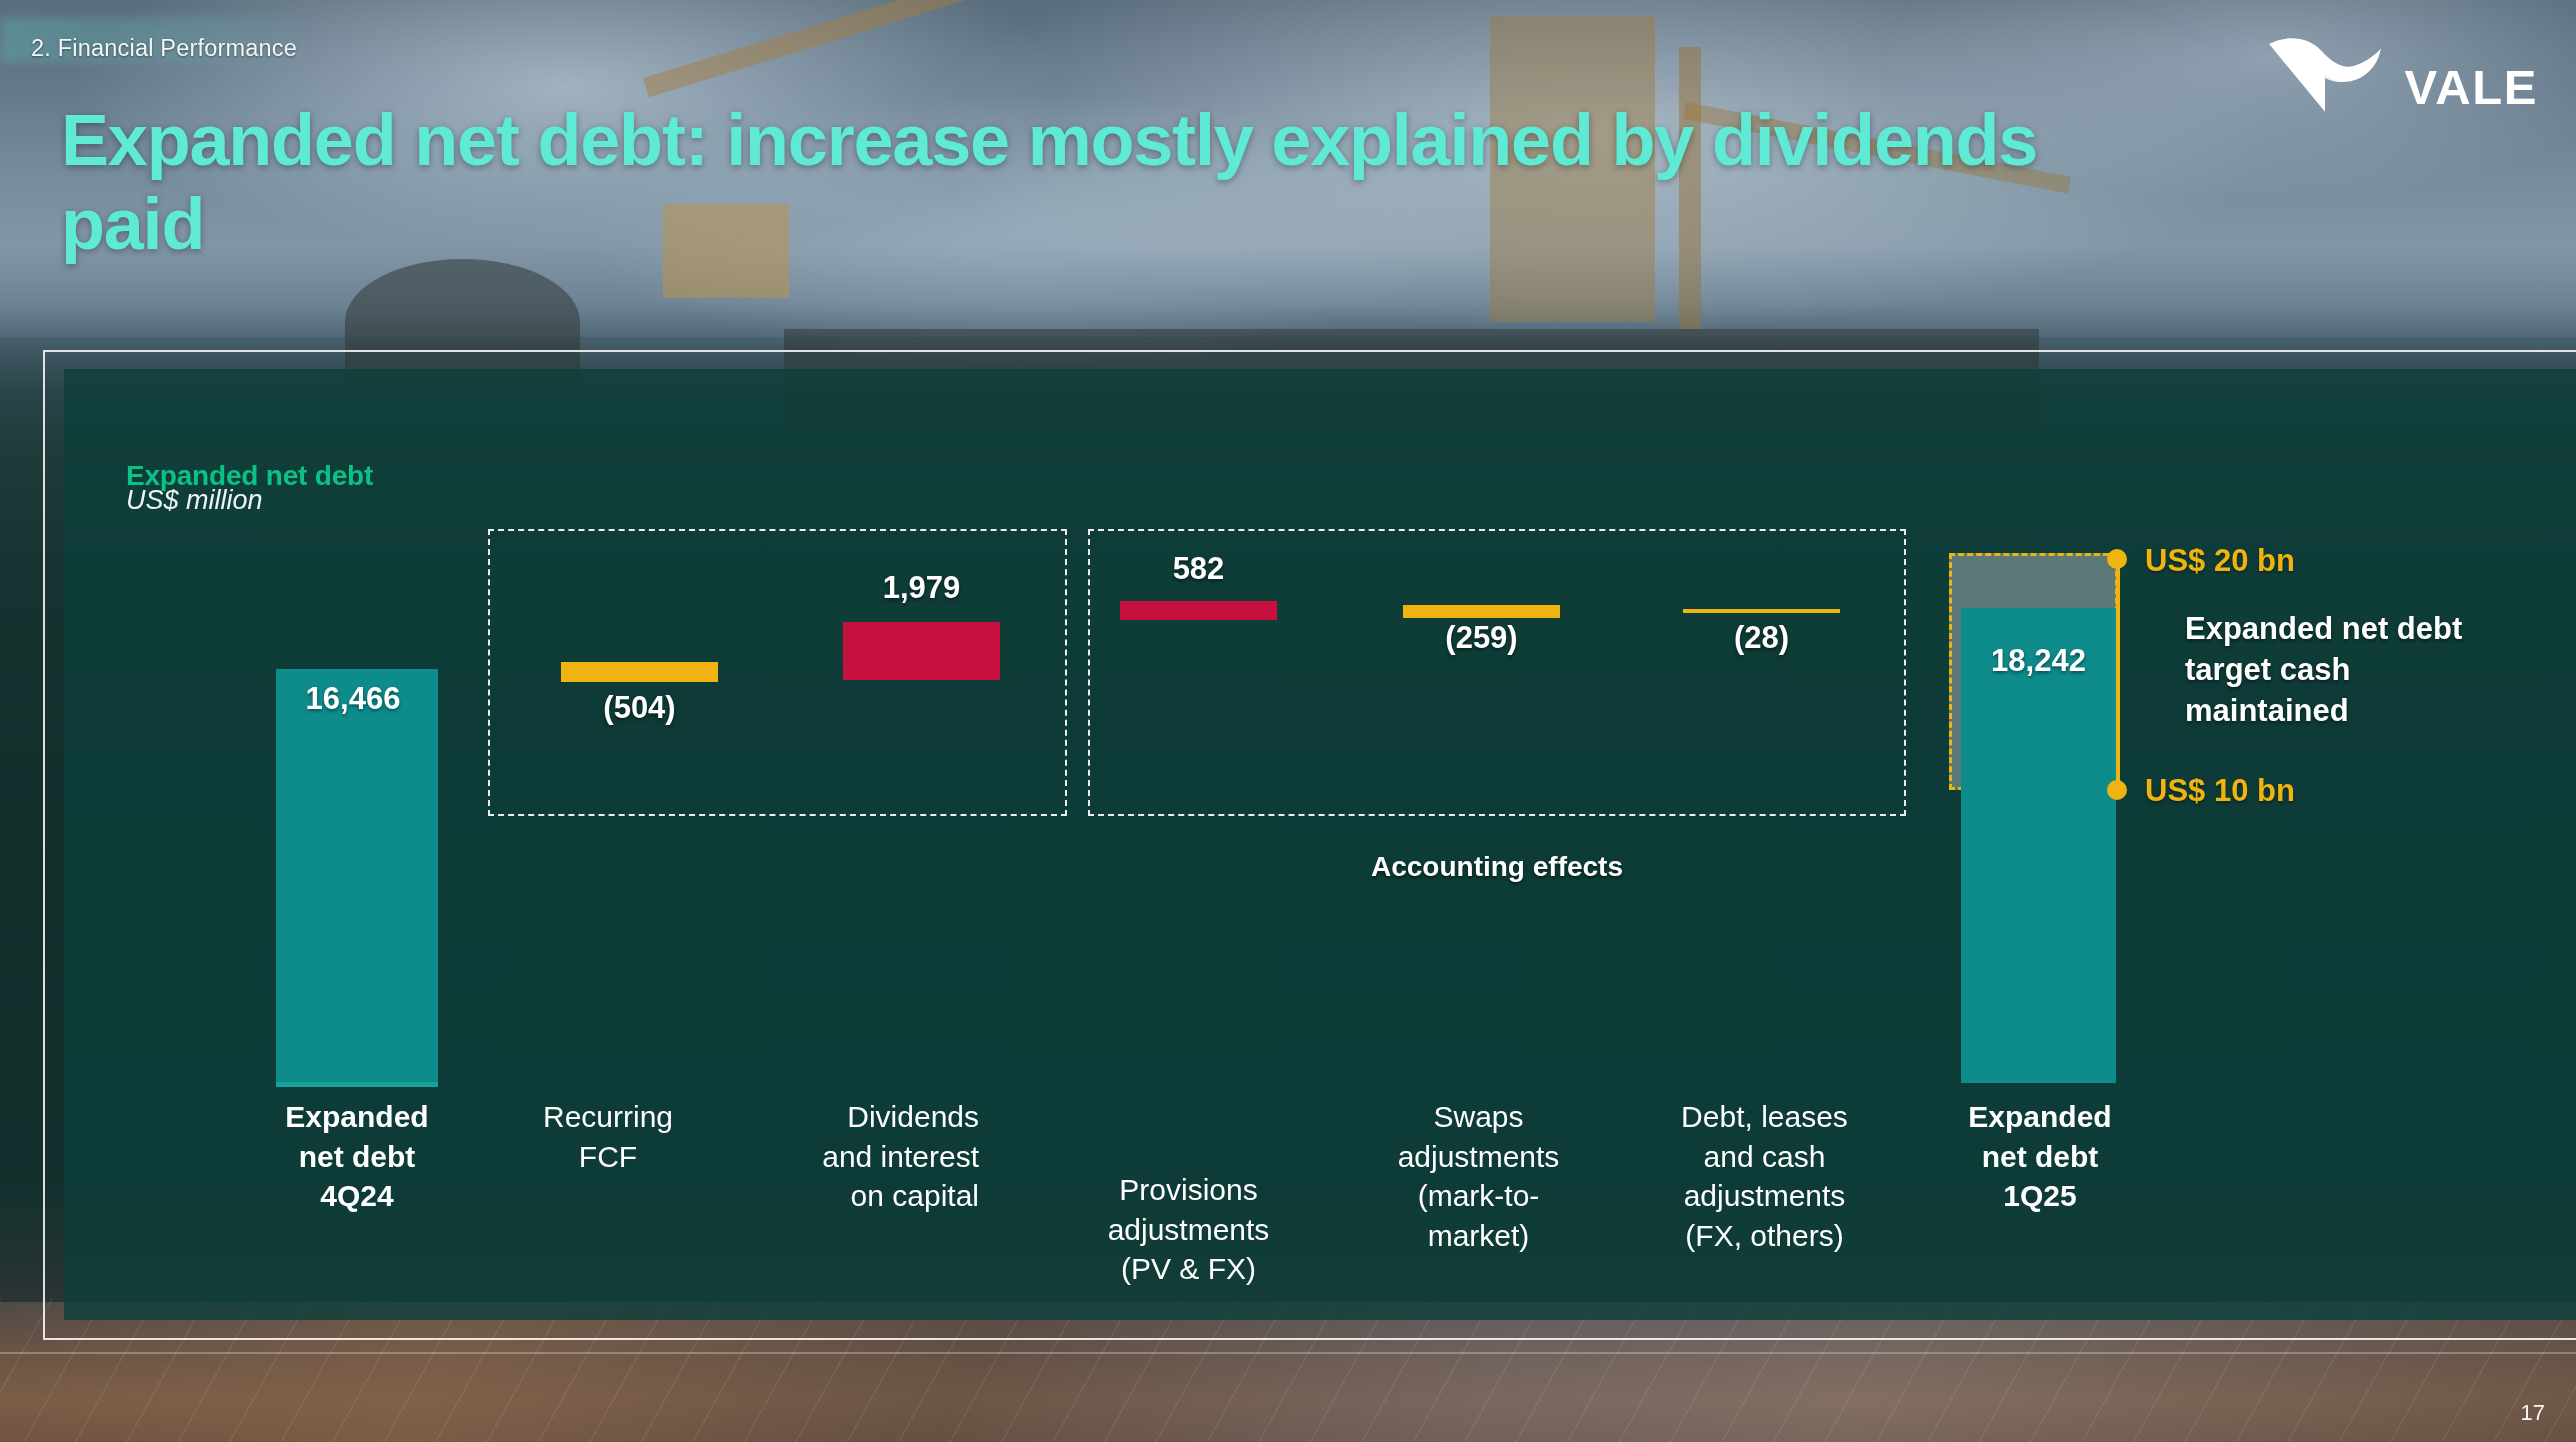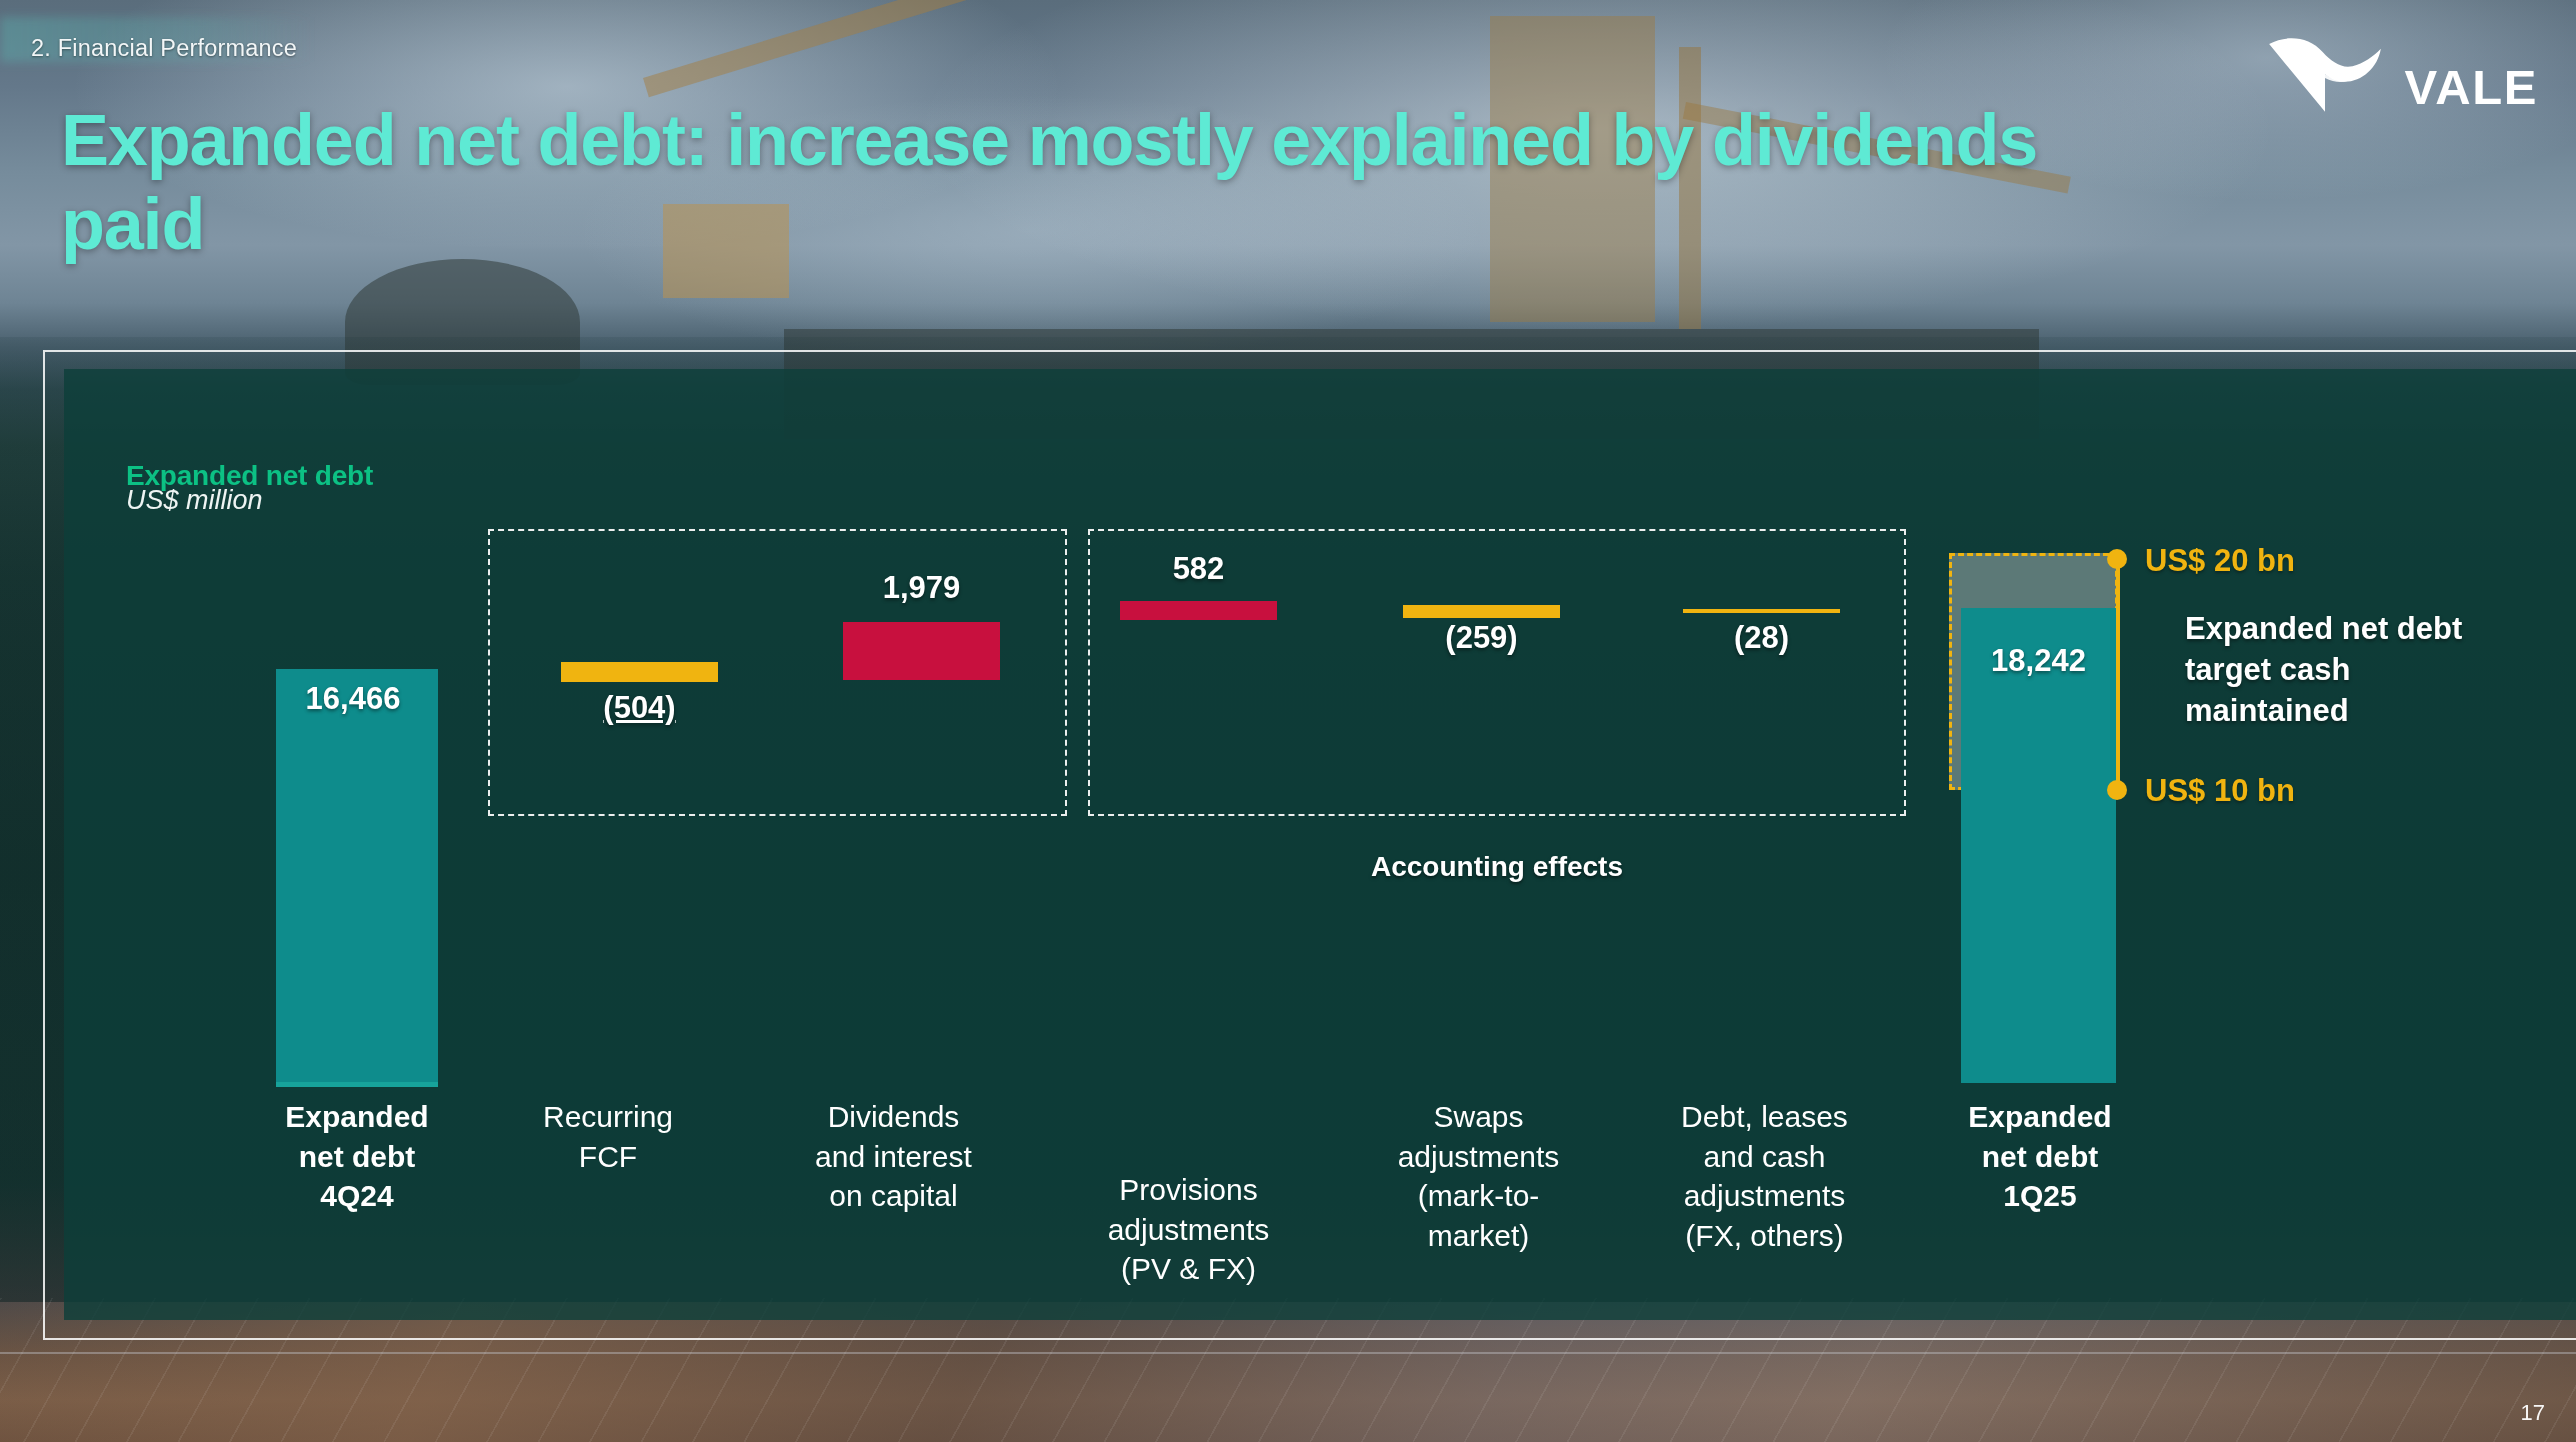--- a/index.html
+++ b/index.html
@@ -219,21 +219,21 @@
   <div class="group-box" style="left:488px; top:529px; width:579px; height:287px;"></div>
 
   <div class="group-box" style="left:1088px; top:529px; width:818px; height:287px;"></div>
   <div class="group-label" style="left:1088px; top:851px; width:818px;">Accounting effects</div>
 
   <div class="bar bar-teal" style="left:276px; top:669px; width:162px; height:413px;"></div>
   <div class="bar-value" style="left:272px; top:681px; width:162px;">16,466</div>
   <div class="bar" style="left:276px; top:1082px; width:162px; height:4.7px; background:#17A39B;"></div>
 
   <div class="bar bar-amber" style="left:561px; top:662px; width:157px; height:19.6px;"></div>
-  <div class="bar-value" style="left:561px; top:690px; width:157px;text-decoration:underline;">(504)</div>
+  <div class="bar-value" style="left:561px; top:690px; width:157px;">(504)</div>
 
   <div class="bar bar-red" style="left:843px; top:622px; width:157px; height:58px;"></div>
   <div class="bar-value" style="left:843px; top:570px; width:157px;">1,979</div>
 
   <div class="bar bar-red" style="left:1120px; top:601px; width:157px; height:19px;"></div>
   <div class="bar-value" style="left:1120px; top:551px; width:157px;">582</div>
 
   <div class="bar bar-amber" style="left:1403px; top:605px; width:157px; height:12.6px;"></div>
   <div class="bar-value" style="left:1403px; top:620px; width:157px;">(259)</div>
 
@@ -255,21 +255,21 @@
     <div>Expanded</div>
     <div>net debt</div>
     <div>4Q24</div>
   </div>
 
   <div class="cat-label" style="left:502px; top:1097px; width:212px;">
     <div>Recurring</div>
     <div>FCF</div>
   </div>
 
-  <div class="cat-label" style="left:780px; top:1097px; width:227px;">
+  <div class="cat-label" style="left:752px; top:1097px; width:227px;text-align:right;">
     <div>Dividends</div>
     <div>and interest</div>
     <div>on capital</div>
   </div>
 
   <div class="cat-label" style="left:1075px; top:1127px; width:227px;margin-top:43px;">
     <div>Provisions</div>
     <div>adjustments</div>
     <div>(PV &amp; FX)</div>
   </div>

